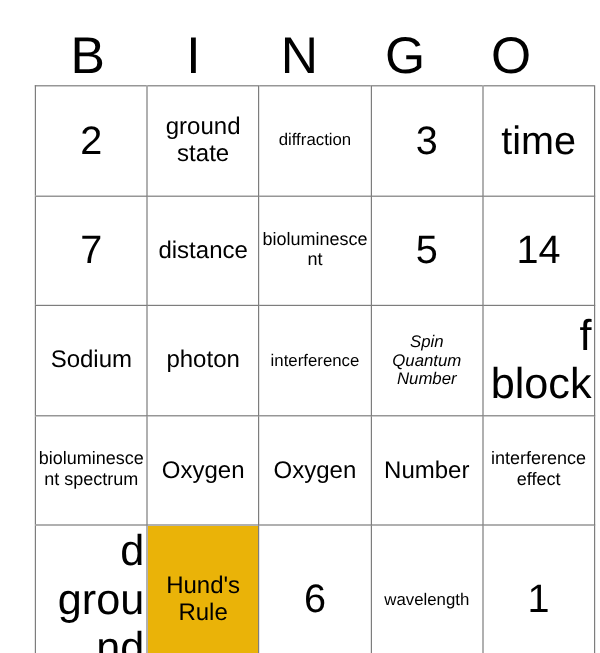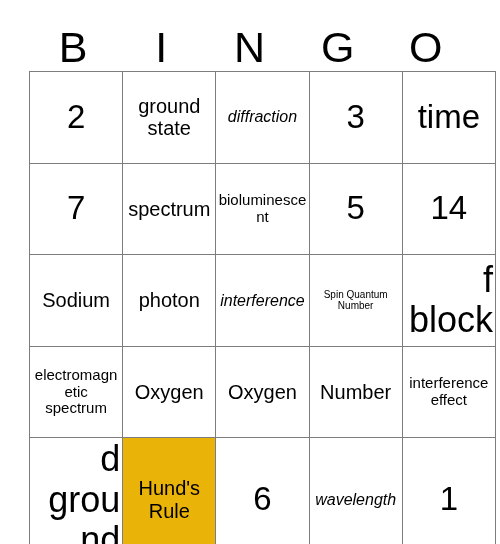--- a/index.html
+++ b/index.html
@@ -69,22 +69,22 @@
   }
 
   
   .cell-text {
     display: block;
     line-height: 1.12;
   }
   .sz-xl   { font-size: 33px; }   
   .sz-lg   { font-size: 36px; text-align: right; }   
   .sz-md   { font-size: 20px; }   
-  .sz-sm   { font-size: 10px; }   
-  .sz-xs   { font-size: 16px; font-style: italic; }   
+  .sz-sm   { font-size: 14px; font-style: italic; }   
+  .sz-xs   { font-size: 14px; }   
   .sz-xxs  { font-size: 15px; }   
 </style>
 </head>
 <body>
 
 <div id="bingo-card">
 
   <div id="bingo-header">
     <div class="header-letter">B</div>
     <div class="header-letter">I</div>
@@ -110,21 +110,21 @@
           </td>
           <td>
             <span class="cell-text sz-xl">time</span>
           </td>
         </tr>
         <tr>
           <td>
             <span class="cell-text sz-xl">7</span>
           </td>
           <td>
-            <span class="cell-text sz-md">spectrum</span>
+            <span class="cell-text sz-md">distance</span>
           </td>
           <td>
             <span class="cell-text sz-xxs">bioluminescent</span>
           </td>
           <td>
             <span class="cell-text sz-xl">5</span>
           </td>
           <td>
             <span class="cell-text sz-xl">14</span>
           </td>
@@ -141,21 +141,21 @@
           </td>
           <td>
             <span class="cell-text sz-sm">Spin Quantum Number</span>
           </td>
           <td>
             <span class="cell-text sz-lg">f block</span>
           </td>
         </tr>
         <tr>
           <td>
-            <span class="cell-text sz-xxs">electromagnetic spectrum</span>
+            <span class="cell-text sz-xxs">bioluminescent spectrum</span>
           </td>
           <td>
             <span class="cell-text sz-md">Oxygen</span>
           </td>
           <td>
             <span class="cell-text sz-md">Oxygen</span>
           </td>
           <td>
             <span class="cell-text sz-md">Number</span>
           </td>

